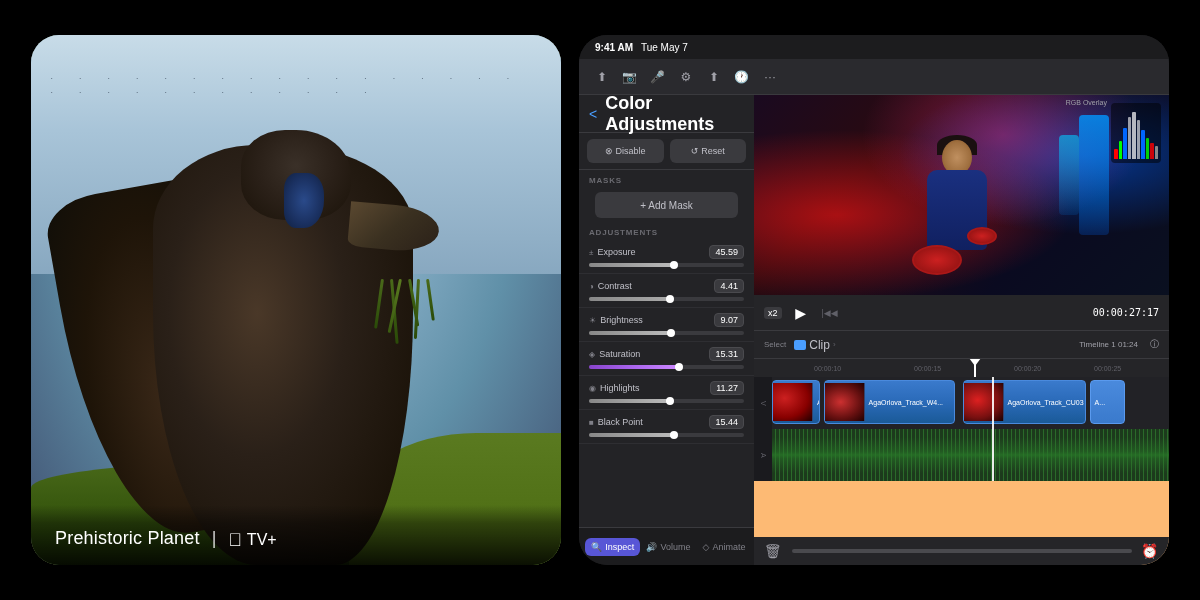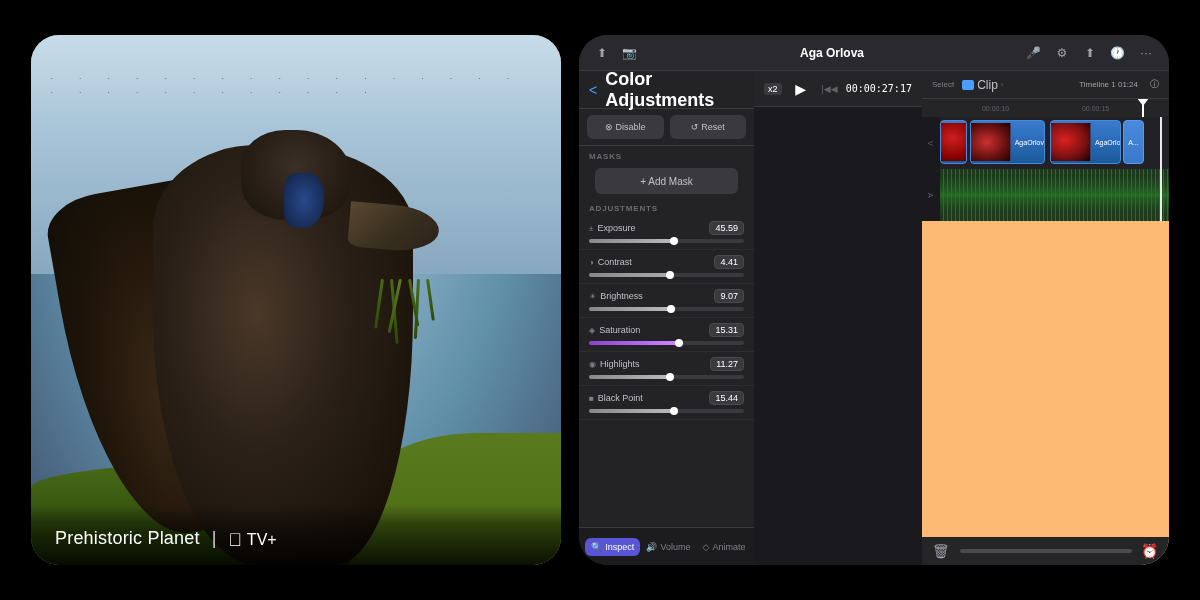--- a/index.html
+++ b/index.html
@@ -414,20 +414,21 @@
     }
     .bottom-tab.active {
       background: #5856d6;
       color: #fff;
     }
 
     
     .preview-area {
       flex: 1;
       display: flex;
+      flex-direction: column;
       background: #1a1a1e;
       overflow: hidden;
     }
 
     
     .video-preview {
       flex-shrink: 0;
       height: 200px;
       background: #000;
       position: relative;
@@ -806,25 +807,28 @@
           <span style="font-size:16px;">TV+</span>
         </div>
       </div>
     </div>
   </div>
 </div>
 
 <div class="device-right">
   <div class="right-screen">
 
+    <div class="status-bar">
+      <span class="status-time">9:41 AM</span>
+      <span class="status-date">Tue May 7</span>
+    </div>
 
     <div class="top-toolbar">
       <span class="toolbar-icon">⬆</span>
       <span class="toolbar-icon">📷</span>
-      <span class="toolbar-title">Aga Orlova</span>
       <span class="toolbar-icon">🎤</span>
       <span class="toolbar-icon">⚙</span>
       <span class="toolbar-icon">⬆</span>
       <span class="toolbar-icon">🕐</span>
       <span class="toolbar-icon">···</span>
     </div>
 
     <div class="main-content">
 
       <div class="color-panel">

